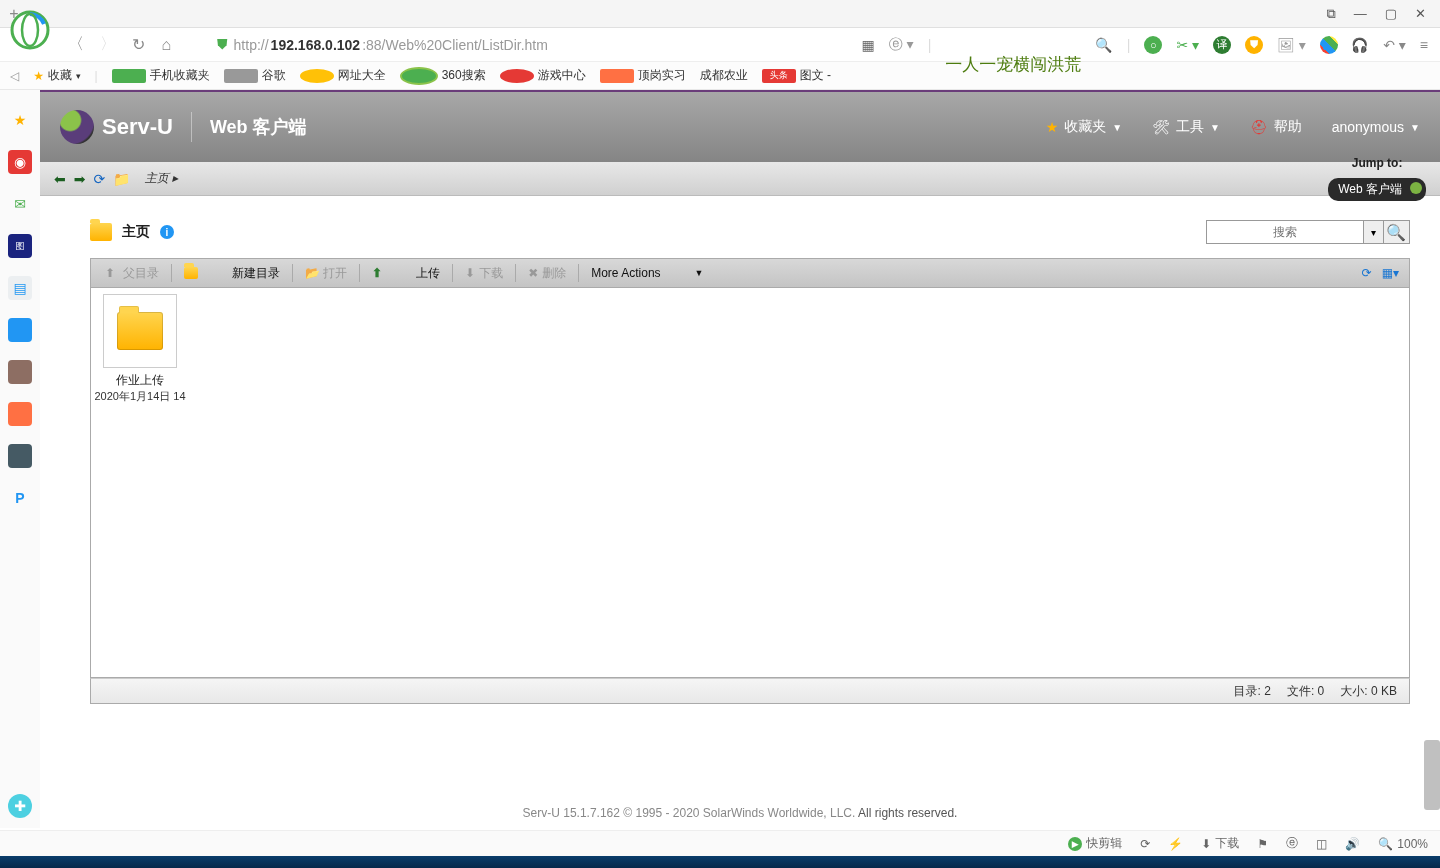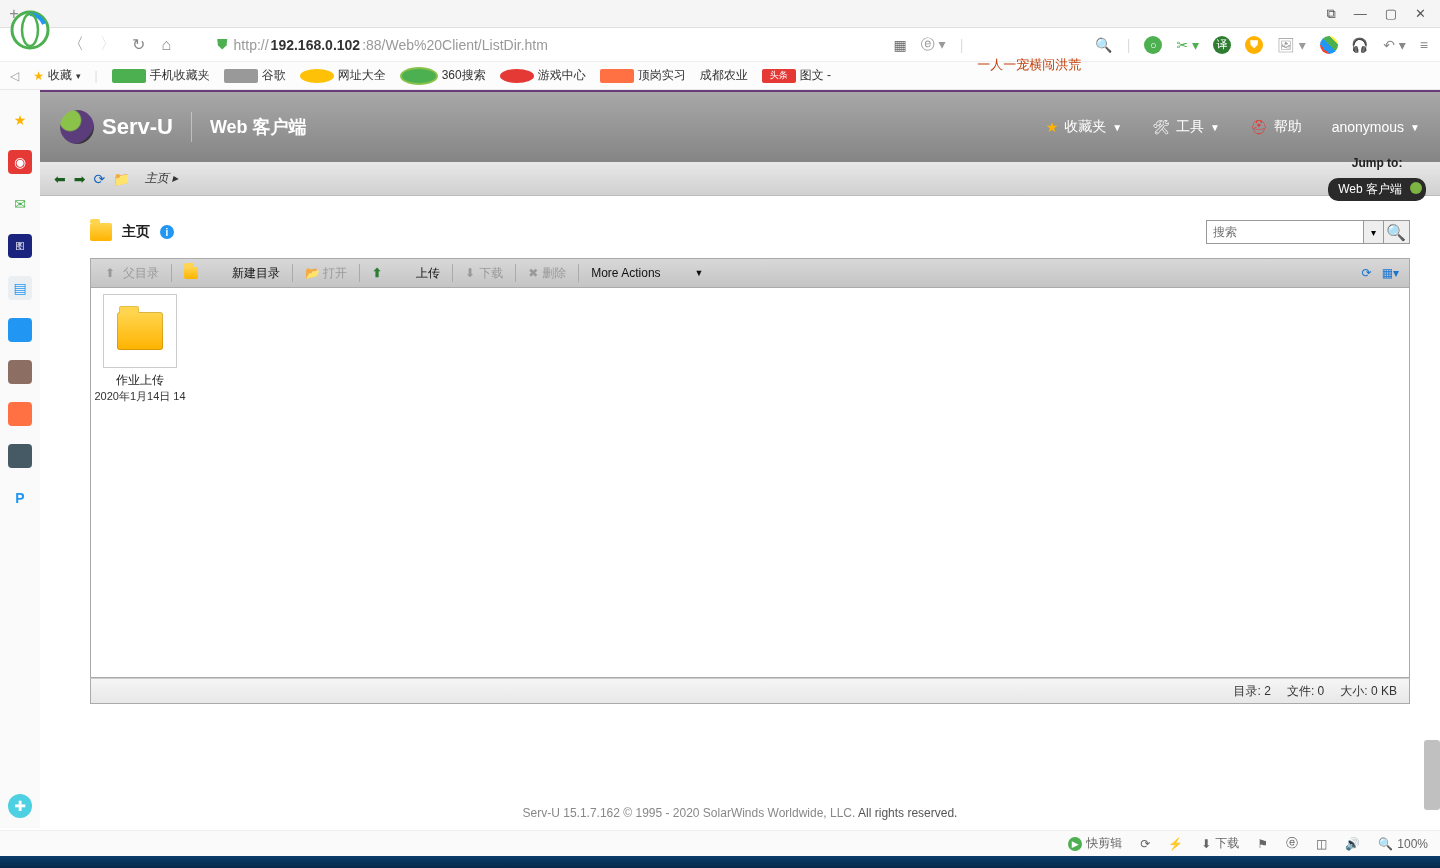--- a/index.html
+++ b/index.html
@@ -16,21 +16,21 @@
 .win-controls { margin-left: auto; display: flex; gap: 18px; padding-right: 14px; color: #555; }
 .win-controls span { cursor: pointer; font-size: 13px; }
 
 .addrbar { height: 34px; display: flex; align-items: center; padding-left: 68px; gap: 16px; border-bottom: 1px solid #eee; }
 .addrbar .navbtn { color: #888; font-size: 16px; cursor: pointer; }
 .addrbar .url { flex: 0 0 auto; font-size: 14px; color: #999; display: flex; align-items: center; gap: 2px; margin-left: 30px; }
 .addrbar .url .shield { color: #4caf50; font-size: 14px; margin-right: 4px; }
 .addrbar .url .bold { color: #333; font-weight: 600; }
 .addrbar .right-icons { margin-left: auto; display: flex; align-items: center; gap: 14px; padding-right: 12px; font-size: 14px; color: #666; }
 .addrbar .sep { color: #ddd; }
-.search-hint { color: #c2410c; font-size: 13px; margin-top: 40px; }
+.search-hint { color: #4d7c0f; font-size: 17px; margin-top: 40px; }
 .circ { width: 18px; height: 18px; border-radius: 50%; display: inline-flex; align-items: center; justify-content: center; font-size: 11px; color: #fff; }
 .c-green { background: #4caf50; }
 .c-green2 { background: #2e7d32; }
 .c-yellow { background: #ffb300; }
 .c-grid { background: linear-gradient(45deg,#f44336 25%,#2196f3 25% 50%,#4caf50 50% 75%,#ffeb3b 75%); }
 
 .bookbar { height: 28px; display: flex; align-items: center; padding-left: 10px; gap: 14px; font-size: 12px; color: #333; border-bottom: 1px solid #e8e8e8; background: #fcfcfc; }
 .bookbar .bk { display: flex; align-items: center; gap: 4px; cursor: pointer; }
 .bookbar .ico { width: 34px; height: 14px; display: inline-block; }
 .star { color: #ffb300; }
@@ -69,21 +69,21 @@
 .jump-select .dot { position: absolute; right: 4px; top: 4px; width: 12px; height: 12px; background: #7cb342; border-radius: 50%; }
 
 
 .content { padding: 24px 30px 0 50px; }
 .loc-row { display: flex; align-items: center; gap: 10px; margin-bottom: 14px; }
 .folder-ico { width: 22px; height: 18px; background: linear-gradient(#ffd54f,#ffb300); border-radius: 2px; position: relative; }
 .folder-ico::before { content:''; position:absolute; top:-4px; left:0; width:10px; height:4px; background:#ffd54f; border-radius:2px 2px 0 0;}
 .loc-title { font-size: 14px; font-weight: 700; color: #222; }
 .info-ico { width:14px; height:14px; border-radius:50%; background:#2196f3; color:#fff; font-size:10px; display:flex; align-items:center; justify-content:center; font-weight:700;}
 .search-right { margin-left: auto; display: flex; }
-.search-right input { width: 158px; height: 24px; border: 1px solid #999; font-size: 12px; padding: 0 6px; color:#888; }
+.search-right input { width: 158px; height: 24px; border: 1px solid #999; font-size: 12px; padding: 0 6px; color:#888;text-align:center; }
 .search-right .dd { width: 20px; height: 24px; border: 1px solid #999; border-left: none; background: #eee; display:flex;align-items:center;justify-content:center; font-size:10px;}
 .search-right .go { width: 26px; height: 24px; border: 1px solid #999; border-left:none; background:#eee; display:flex;align-items:center;justify-content:center;}
 
 
 .actbar { height: 30px; background: linear-gradient(#d8d8d8,#c4c4c4); border: 1px solid #aaa; display: flex; align-items: center; padding: 0 10px; gap: 8px; font-size: 12px; color: #555; }
 .actbar .ab { display: flex; align-items: center; gap: 4px; cursor: pointer; padding: 0 4px; }
 .actbar .ab.disabled { color: #999; }
 .actbar .ab.active { color: #111; gap: 34px; }
 .actbar .vsep { width: 1px; height: 18px; background: #aaa; }
 .actbar .right { margin-left: auto; display: flex; align-items: center; gap: 10px; }

